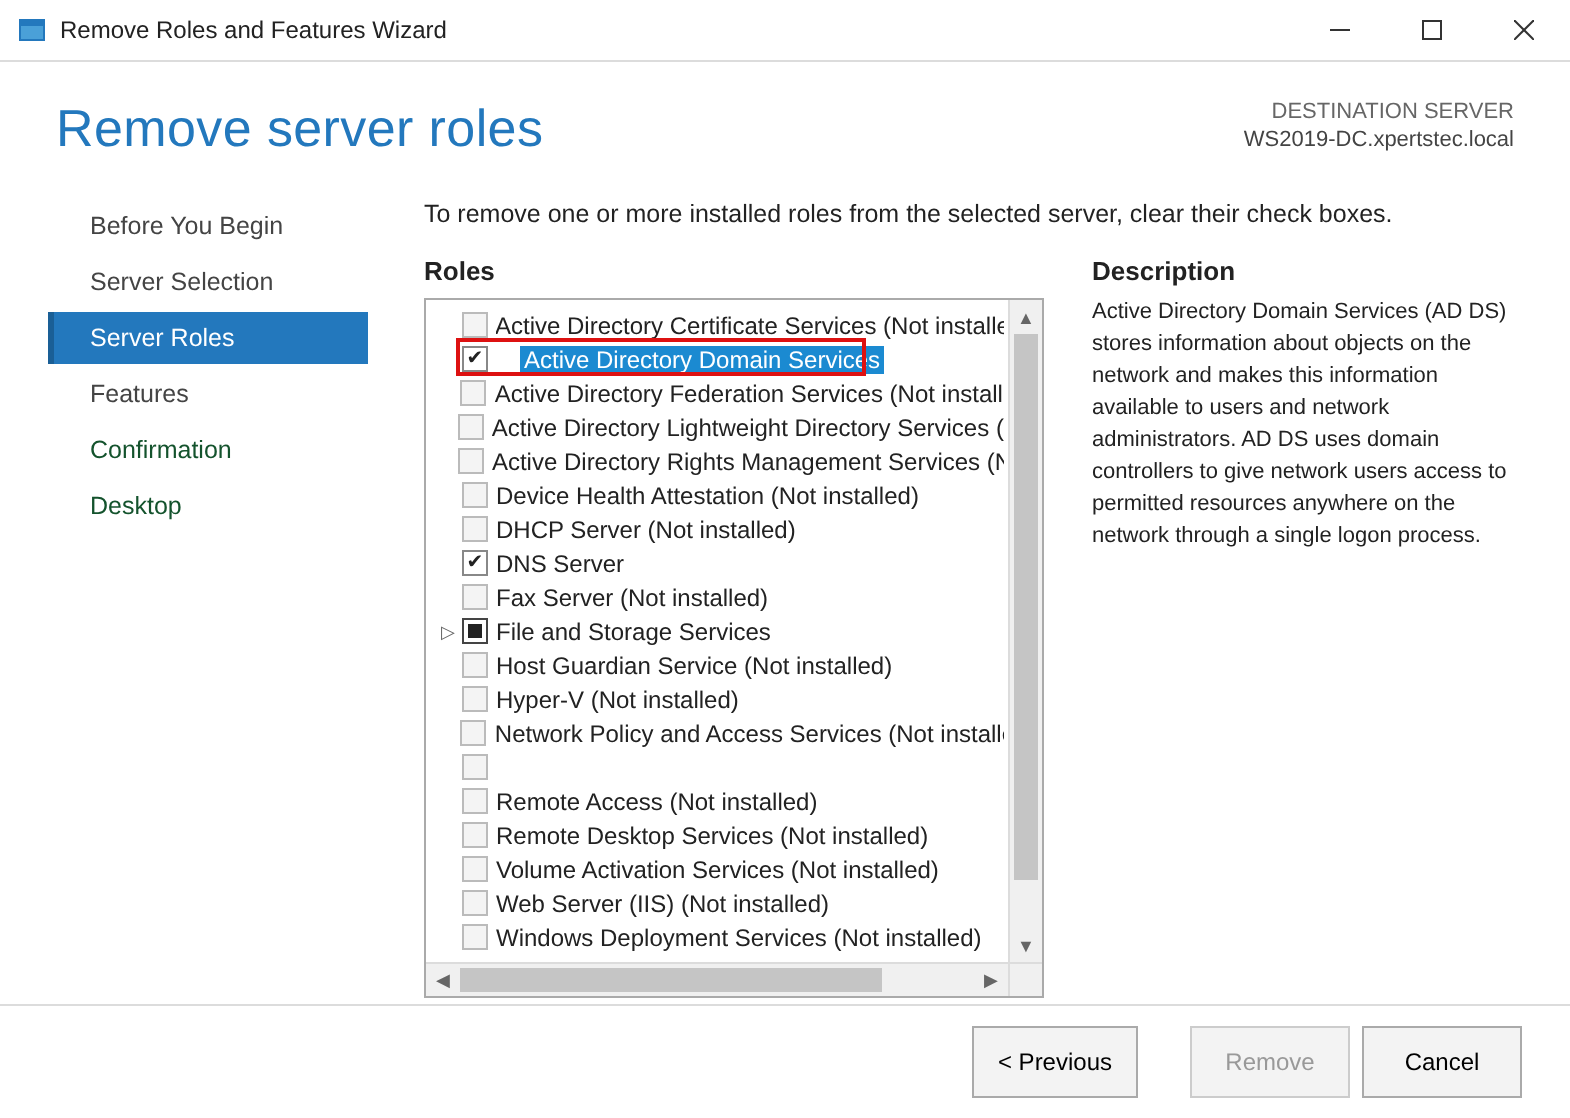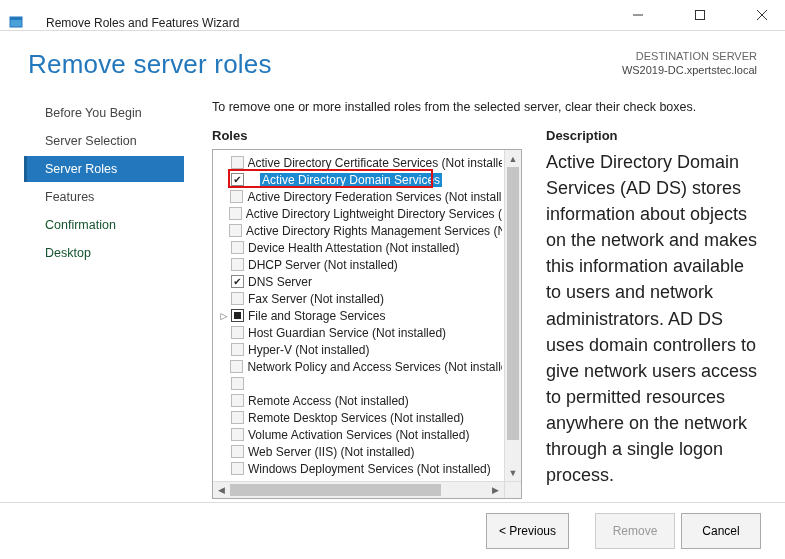--- a/index.html
+++ b/index.html
@@ -1,19 +1,19 @@
 <!DOCTYPE html>
 <html><head>
 <meta charset="utf-8">
 <style>
   * { box-sizing: border-box; font-family: "Segoe UI", Arial, sans-serif; }
   body { margin: 0; background: #fff; width: 785px; height: 559px; overflow: hidden; font-size: 13px; color: #222; }
 
   
-  .titlebar { height: 30px; display: flex; align-items: flex-end; padding: 0 0 0 8px; gap: 16px; }
+  .titlebar { height: 30px; display: flex; align-items: center; padding: 0 0 0 8px; }
   .titlebar .icon { width: 16px; height: 16px; margin-right: 6px; display: inline-block; }
   .titlebar .title { flex: 1; font-size: 12px; }
   .titlebar .winbtn { width: 46px; height: 30px; display: flex; align-items: center; justify-content: center; font-size: 13px; color: #333; }
   .titlebar .winbtn svg { display: block; }
 
   .rule { border-top: 1px solid #dcdcdc; }
 
   
   .header { display: flex; padding: 18px 28px 14px 28px; align-items: flex-start; }
   .header h1 { flex: 1; margin: 0; font-weight: 300; font-size: 26px; color: #2378bd; letter-spacing: 0.2px; }
@@ -50,21 +50,21 @@
   .redbox { position: absolute; border: 2px solid #d11; pointer-events: none; }
 
   .vscroll { position: absolute; right: 0; top: 0; bottom: 17px; width: 17px; background: #f0f0f0; border-left: 1px solid #dcdcdc; display: flex; flex-direction: column; }
   .hscroll { position: absolute; left: 0; right: 17px; bottom: 0; height: 17px; background: #f0f0f0; border-top: 1px solid #dcdcdc; display: flex; }
   .corner { position: absolute; right: 0; bottom: 0; width: 17px; height: 17px; background: #f0f0f0; border-left: 1px solid #dcdcdc; border-top: 1px solid #dcdcdc; }
   .sbtn { flex: 0 0 17px; display: flex; align-items: center; justify-content: center; color: #666; font-size: 9px; }
   .strack { flex: 1; position: relative; }
   .vthumb { position: absolute; left: 2px; right: 2px; background: #c5c5c5; }
   .hthumb { position: absolute; top: 2px; bottom: 2px; background: #c5c5c5; }
 
-  .desc-text { font-size: 18px; line-height: 1.45; color: #222; }
+  .desc-text { font-size: 11px; line-height: 1.45; color: #222; }
 
   
   .footer { position: absolute; left: 0; right: 0; bottom: 0; border-top: 1px solid #dcdcdc; padding: 10px 24px; display: flex; justify-content: flex-end; gap: 6px; background: #fff; }
   .btn { min-width: 80px; height: 36px; border: 1px solid #aaa; background: #f3f3f3; font-size: 12px; padding: 0 12px; display: inline-flex; align-items: center; justify-content: center; }
   .btn.default { border: 2px solid #2378bd; background: #fff; }
   .btn.disabled { color: #999; border-color: #ccc; }
   .btn-gap { width: 14px; }
 </style>
 </head>
 <body>

